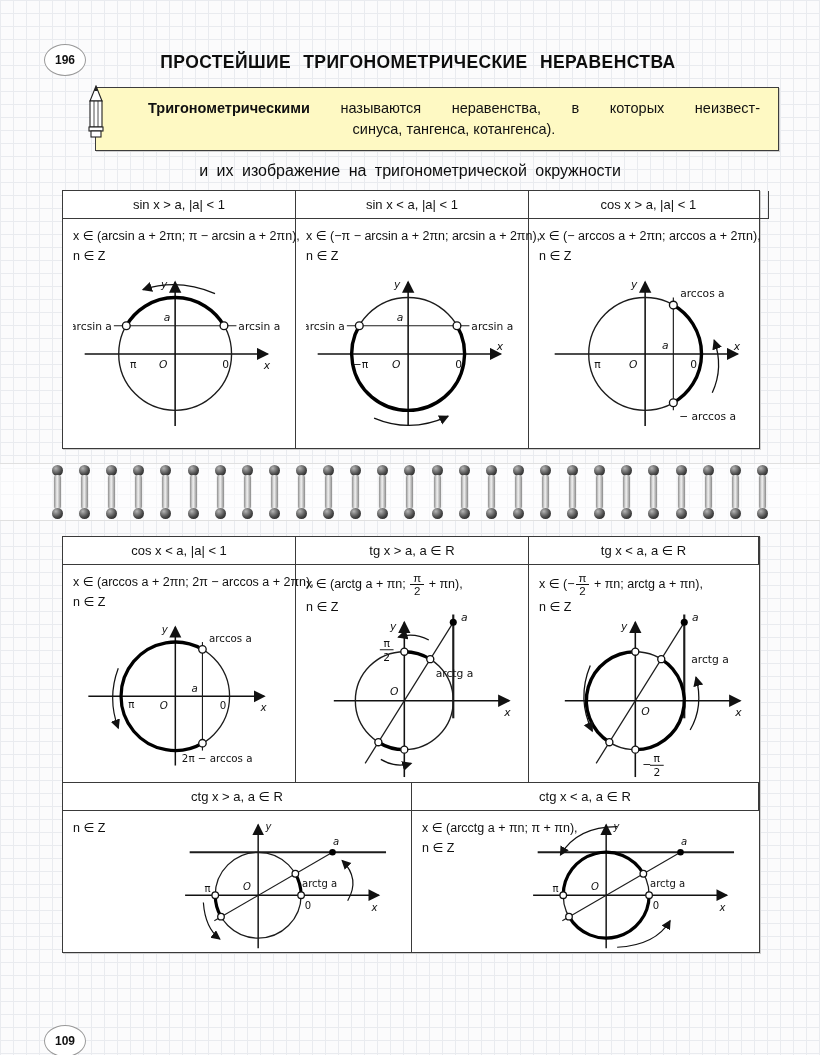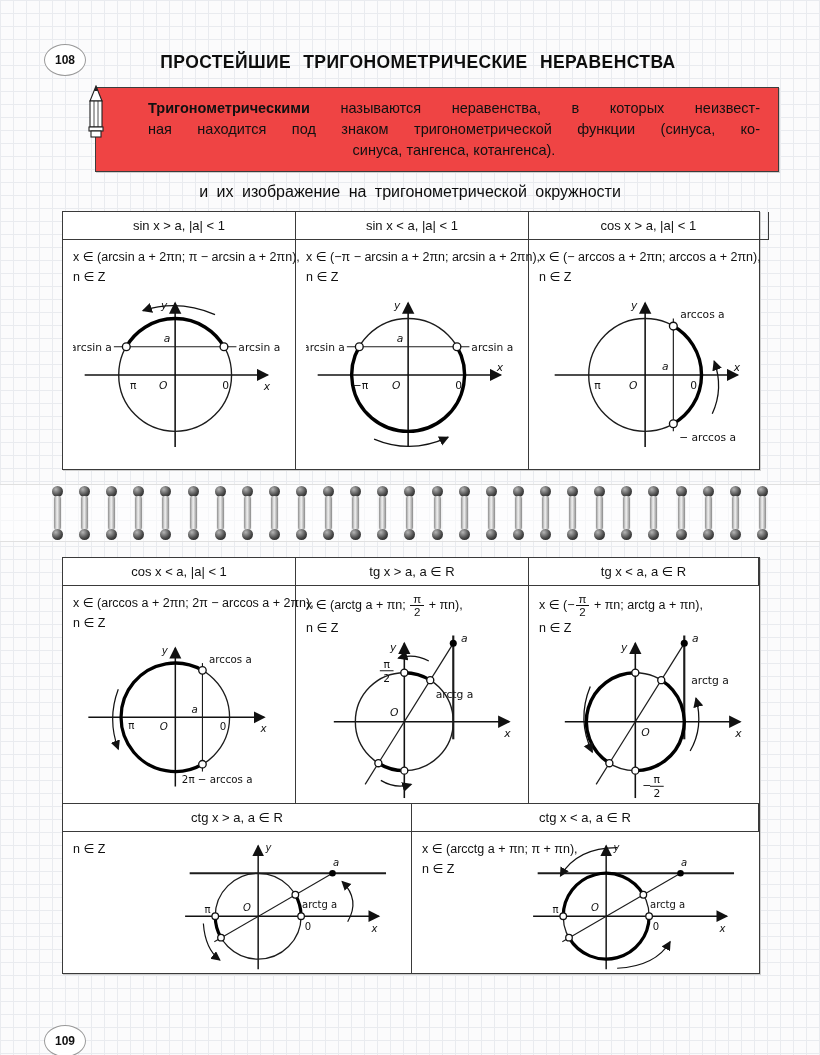--- a/index.html
+++ b/index.html
@@ -16,21 +16,21 @@
     border-radius:50%;background:#fff;display:flex;align-items:center;justify-content:center;
     font-weight:bold;font-size:12px;z-index:5;
   }
   #badge-top{top:44px}
   #badge-bottom{top:1025px}
   h1{
     margin:0;padding:52px 0 0 16px;text-align:center;font-size:17.5px;font-weight:bold;
     letter-spacing:.4px;word-spacing:7px;color:#0d0d0d;
   }
   .defbox{
-    position:relative;margin:14px 60px 0 95px;width:612px;background:#ef4444;
+    position:relative;margin:14px 60px 0 95px;width:612px;background:#fef9c3;
     border:1.2px solid #3c3c3c;padding:10px 18px 10px 52px;box-shadow:1px 1px 0 #cfcfcf;
   }
   .defbox .defline{font-size:14.5px;line-height:21px;text-align:center;}
   .defbox .j{text-align:justify;text-align-last:justify}
   .pencil{position:absolute;left:-9px;top:-3px}
   .subtitle{margin-top:10px;text-align:center;font-size:16px;line-height:20px;word-spacing:4px;color:#0d0d0d}
   .tbl{
     display:grid;margin:0 60px 0 62px;width:698px;background:#fff;
     border:1.5px solid #3a3a3a;box-sizing:border-box;box-shadow:1px 1px 0 #cfcfcf;
   }
@@ -73,36 +73,35 @@
   .coil{width:11px;height:54px;position:relative}
   .coil .ball{width:11px;height:11px;border-radius:50%;
     background:radial-gradient(circle at 35% 30%,#b5b5b5,#4c4c4c 55%,#161616 95%)}
   .coil .bar{width:7px;height:34px;margin:-1px auto;border-radius:3px;
     background:linear-gradient(90deg,#8f8f8f,#f2f2f2 45%,#8a8a8a);box-shadow:0 0 1px #777}
   .coil .b2{margin-top:-1px}
 </style>
 </head>
 <body>
 
-<div class="badge" id="badge-top">108</div>
+<div class="badge" id="badge-top">196</div>
 
 <h1>ПРОСТЕЙШИЕ ТРИГОНОМЕТРИЧЕСКИЕ НЕРАВЕНСТВА</h1>
 
 <div class="defbox">
   <svg class="pencil" width="18" height="54" viewBox="0 0 18 54">
     <polygon points="9,1 15,16 3,16" fill="#fff" stroke="#222" stroke-width="1.1"></polygon>
     <polygon points="9,1 11,6 7,6" fill="#222"></polygon>
     <rect x="3" y="16" width="12" height="26" fill="#fff" stroke="#222" stroke-width="1.1"></rect>
     <line x1="7" y1="16" x2="7" y2="42" stroke="#222" stroke-width="0.8"></line>
     <line x1="11" y1="16" x2="11" y2="42" stroke="#222" stroke-width="0.8"></line>
     <rect x="2" y="42" width="14" height="4" fill="#fff" stroke="#222" stroke-width="1.1"></rect>
     <rect x="4" y="46" width="10" height="6" fill="#fff" stroke="#222" stroke-width="1.1"></rect>
   </svg>
   <div class="defline j"><b>Тригонометрическими</b><span> называются неравенства, в которых неизвест-</span></div>
-  <div class="defline j">ная находится под знаком тригонометрической функции (синуса, ко-</div>
   <div class="defline">синуса, тангенса, котангенса).</div>
 </div>
 
 <div class="subtitle">
   <div>и их изображение на тригонометрической окружности</div>
 </div>
 
 <div class="tbl t1">
   <div class="hd">sin x &gt; a,  |a| &lt; 1</div>
   <div class="hd">sin x &lt; a,  |a| &lt; 1</div>

